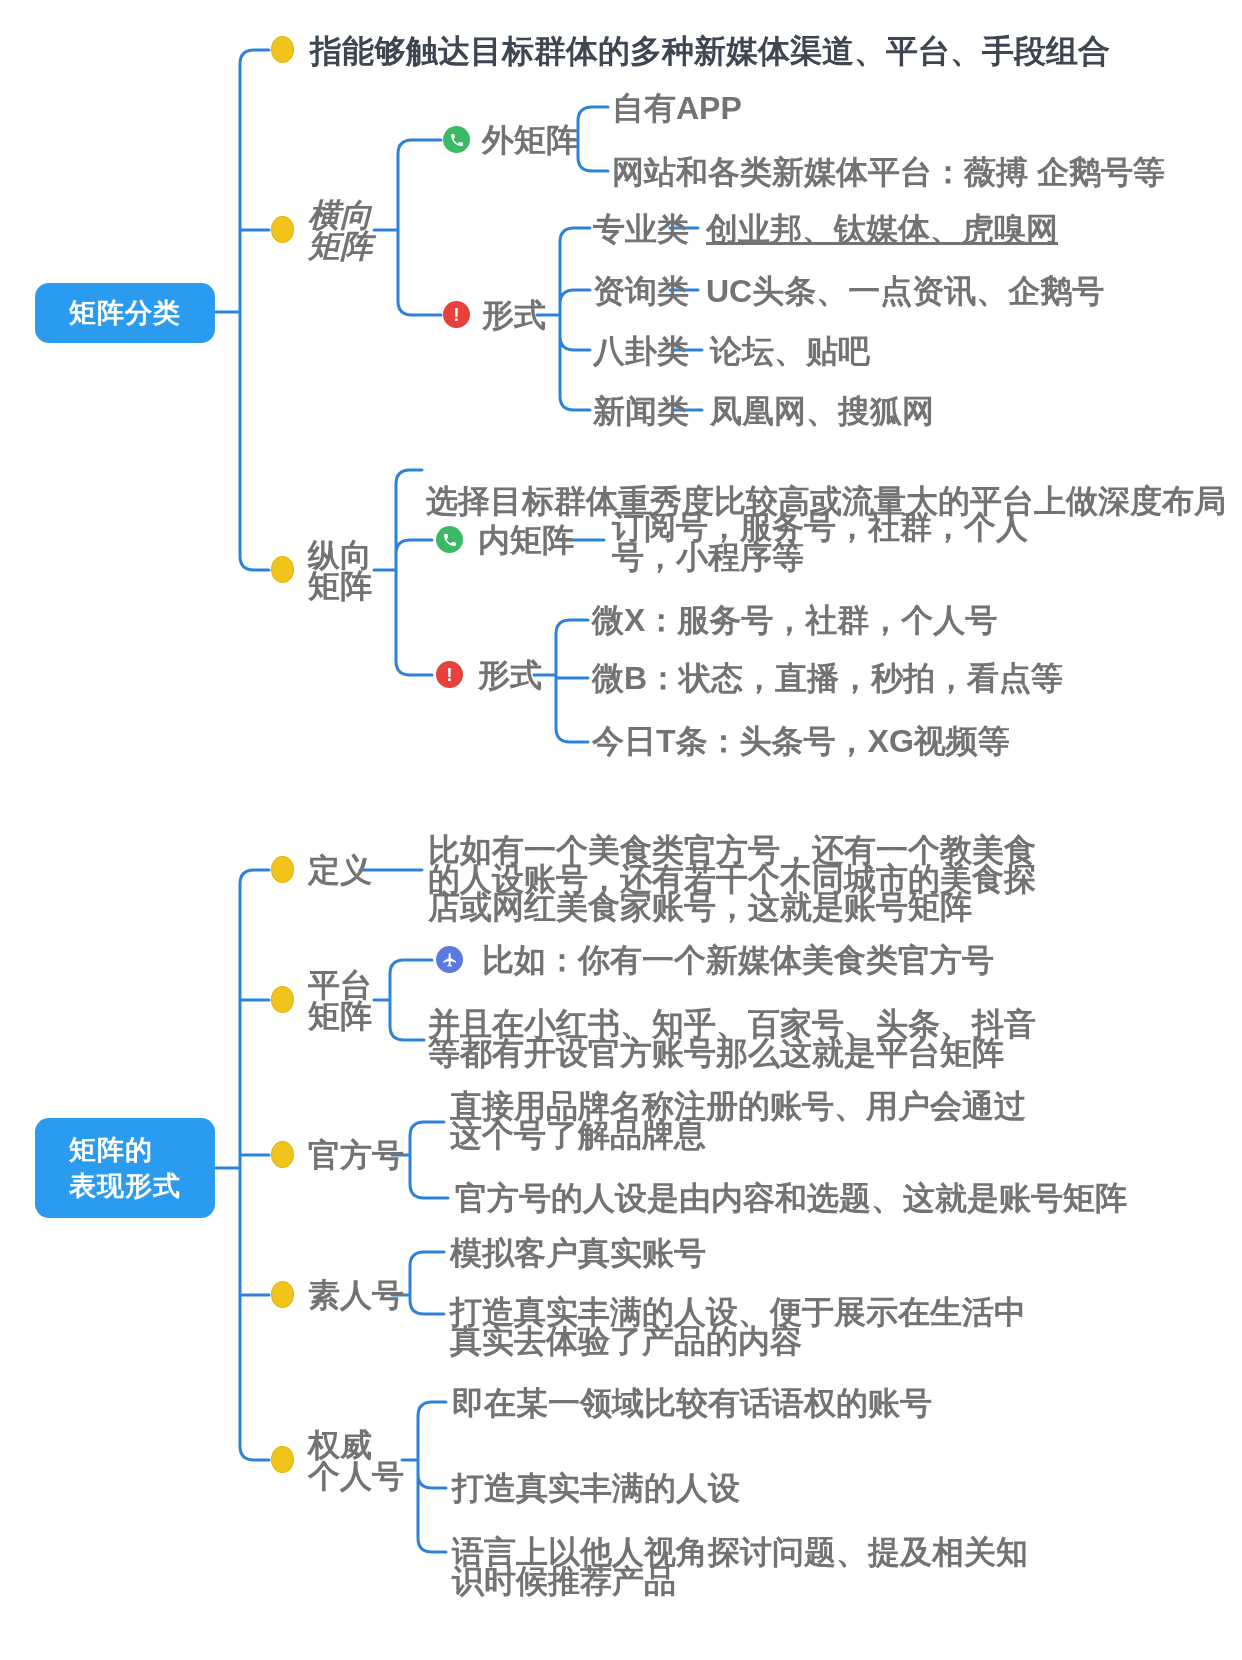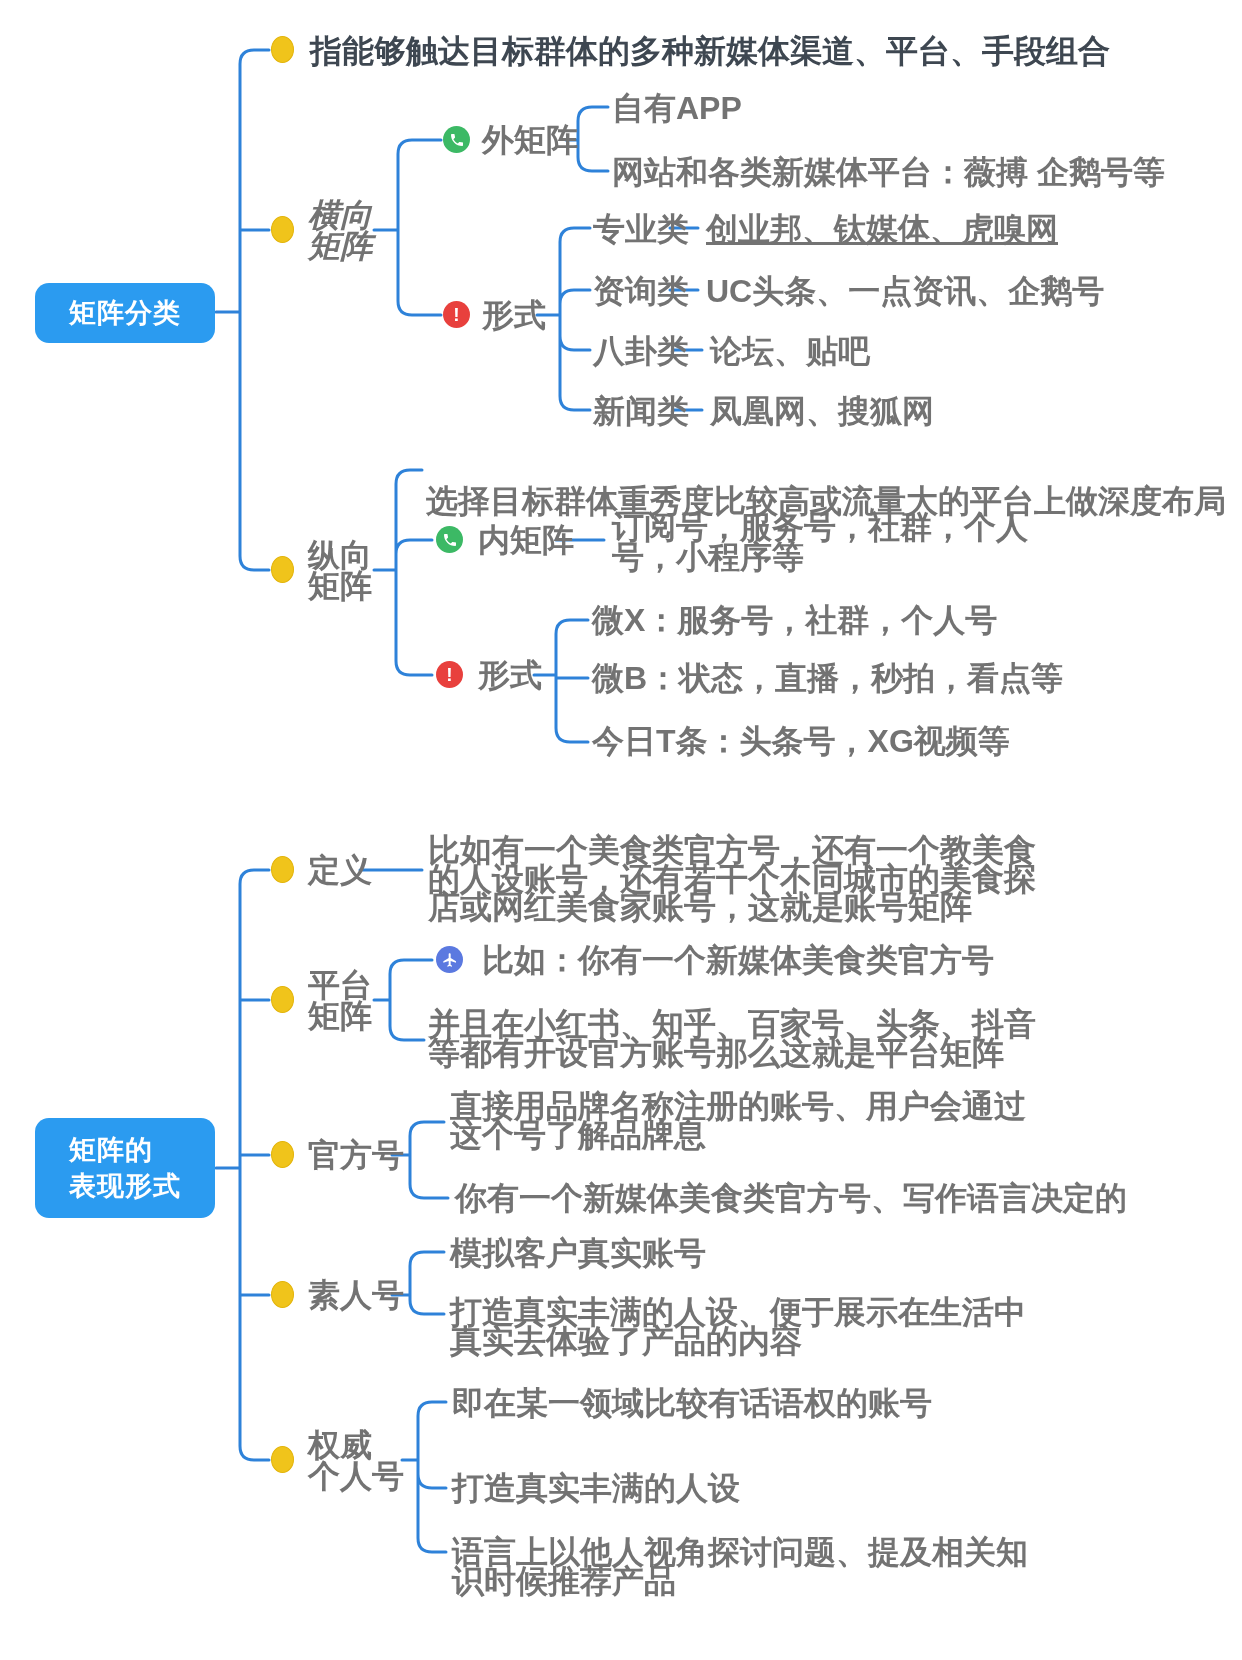--- a/index.html
+++ b/index.html
@@ -119,21 +119,21 @@
   <svg viewBox="0 0 24 24">
       <path fill="#ffffff" d="M21 16v-2l-8-5V3.5C13 2.67 12.33 2 11.5 2S10 2.67 10 3.5V9l-8 5v2l8-2.5V19l-2 1.5V22l3.5-1 3.5 1v-1.5L13 19v-5.5l8 2.5z"></path>
     </svg>
 </span>
 <div class="node" style="left:482px;top:945px;">比如：你有一个新媒体美食类官方号</div>
 <div class="node" style="left:428px;top:1010px;width:615px;line-height:28.5px;">并且在小红书、知乎、百家号、头条、抖音等都有开设官方账号那么这就是平台矩阵</div>
 
 <span class="bullet" style="left:271px;top:1141px;"></span>
 <div class="node" style="left:308px;top:1140px;">官方号</div>
 <div class="node" style="left:450px;top:1092px;width:590px;line-height:28.5px;">直接用品牌名称注册的账号、用户会通过这个号了解品牌息</div>
-<div class="node" style="left:455px;top:1183px;">你有一个新媒体美食类官方号、写作语言决定的</div>
+<div class="node" style="left:455px;top:1183px;">官方号的人设是由内容和选题、这就是账号矩阵</div>
 
 <span class="bullet" style="left:271px;top:1281px;"></span>
 <div class="node" style="left:308px;top:1280px;">素人号</div>
 <div class="node" style="left:450px;top:1238px;">模拟客户真实账号</div>
 <div class="node" style="left:450px;top:1298px;width:590px;line-height:28.5px;">打造真实丰满的人设、便于展示在生活中真实去体验了产品的内容</div>
 
 <span class="bullet" style="left:271px;top:1446px;"></span>
 <div class="node two" style="left:308px;top:1430px;">权威
 个人号</div>
 <div class="node" style="left:452px;top:1388px;">即在某一领域比较有话语权的账号</div>

